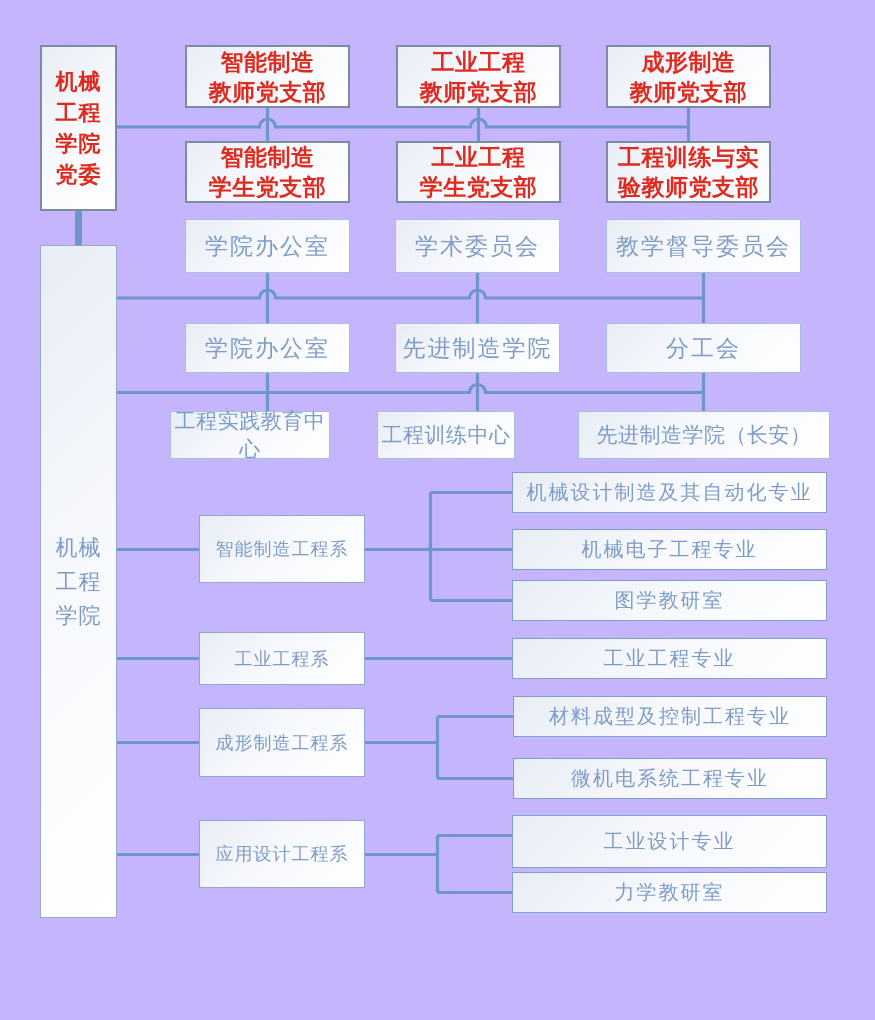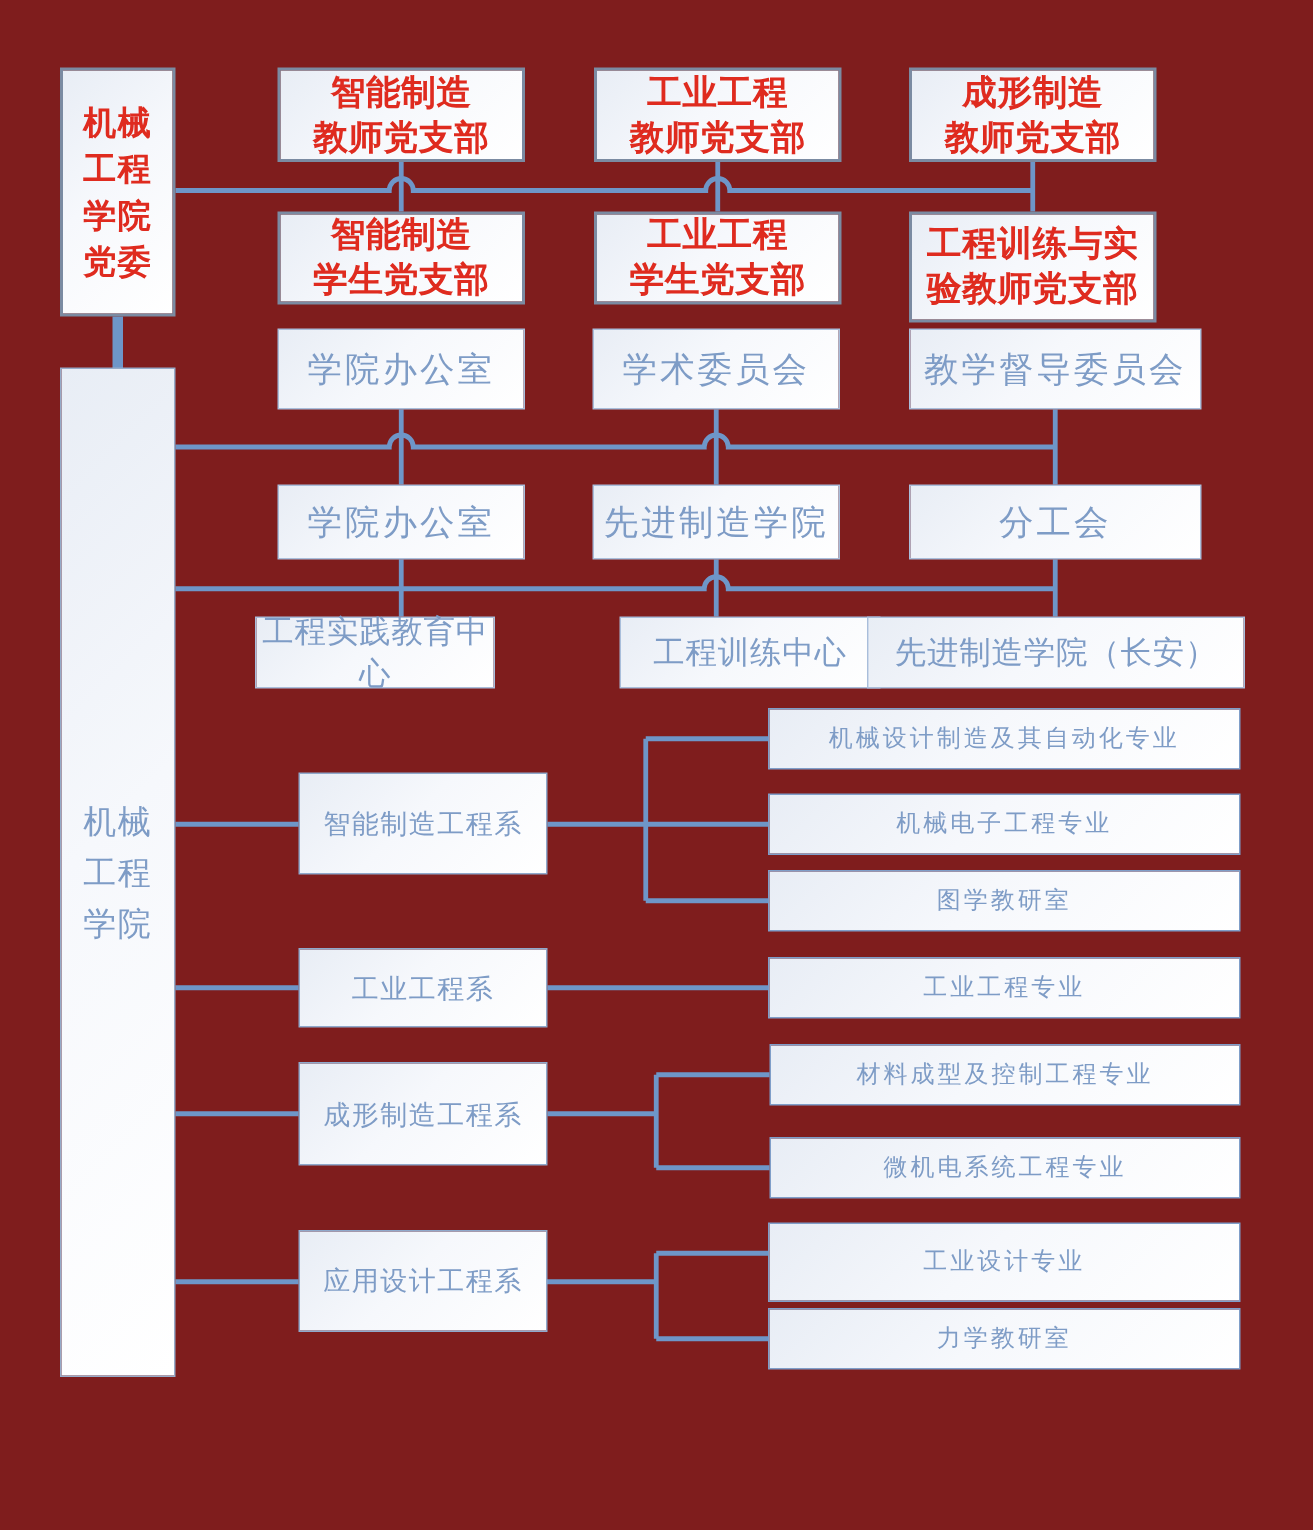--- a/index.html
+++ b/index.html
@@ -1,37 +1,37 @@
 <!DOCTYPE html>
 <html><head>
 <meta charset="utf-8">
 <style>
   html,body{margin:0;padding:0;background:#ffffff;}
   #canvas{
-    position:relative;width:875px;height:1020px;background:#7f1d1d;overflow:hidden;
-    font-family:Liberation Serif, serif;
+    position:relative;width:875px;height:1020px;background:#c4b5fd;overflow:hidden;
+    font-family:Liberation Sans, sans-serif;
   }
   svg.wires{position:absolute;left:0;top:0;width:875px;height:1020px;}
   .node{
     position:absolute;display:flex;align-items:center;justify-content:center;
     text-align:center;box-sizing:border-box;
     background:linear-gradient(135deg,#e8edf5 0%,#f6f8fc 45%,#ffffff 100%);
     border:1.5px solid #a9bedb;color:#7e9cc6;
     white-space:pre-line;
   }
   .node .lbl{display:block;white-space:pre-line;}
   .party{border:2px solid #7b8ba2;color:#df2b1f;font-weight:700;
          font-size:23px;line-height:30px;letter-spacing:0.5px;}
   .vbox{font-size:22px;font-weight:700;line-height:31px;letter-spacing:1px;}
   .vcollege{font-size:22px;font-weight:400;line-height:34px;letter-spacing:1px;
             border:1.5px solid #96abc9;color:#7e9cc6;}
   .admin{font-size:23px;letter-spacing:2px;}
   .center-row{font-size:21px;letter-spacing:0.5px;}
   .dept{font-size:18px;letter-spacing:1px;border:1.5px solid #8fa9cc;}
-  .major{font-size:16px;letter-spacing:2px;border:1.5px solid #7f9ec9;}
+  .major{font-size:20px;letter-spacing:2px;border:1.5px solid #7f9ec9;}
 </style>
 </head>
 <body>
 
 <div id="canvas">
 
   <svg class="wires" viewBox="0 0 875 1020" fill="none" stroke="#6e96c8" stroke-width="3.2">
 
     <path stroke-width="7" d="M78.5 211 V247"></path>
 
@@ -82,21 +82,21 @@
   </div>
 
   <div class="node party" style="left:185px;top:141px;width:165px;height:62px">
     <span class="lbl">智能制造
 学生党支部</span>
   </div>
   <div class="node party" style="left:396px;top:141px;width:165px;height:62px">
     <span class="lbl">工业工程
 学生党支部</span>
   </div>
-  <div class="node party" style="left:606px;top:141px;width:165px;height:74px">
+  <div class="node party" style="left:606px;top:141px;width:165px;height:62px">
     <span class="lbl">工程训练与实
 验教师党支部</span>
   </div>
 
   <div class="node admin" style="left:185px;top:219px;width:165px;height:54px">
     <span class="lbl">学院办公室</span>
   </div>
   <div class="node admin" style="left:395px;top:219px;width:165px;height:54px">
     <span class="lbl">学术委员会</span>
   </div>
@@ -110,21 +110,21 @@
   <div class="node admin" style="left:395px;top:323px;width:165px;height:50px">
     <span class="lbl">先进制造学院</span>
   </div>
   <div class="node admin" style="left:606px;top:323px;width:195px;height:50px">
     <span class="lbl">分工会</span>
   </div>
 
   <div class="node center-row" style="left:170px;top:411px;width:160px;height:48px">
     <span class="lbl">工程实践教育中心</span>
   </div>
-  <div class="node center-row" style="left:413px;top:411px;width:174px;height:48px">
+  <div class="node center-row" style="left:377px;top:411px;width:138px;height:48px">
     <span class="lbl">工程训练中心</span>
   </div>
   <div class="node center-row" style="left:578px;top:411px;width:252px;height:48px">
     <span class="lbl">先进制造学院（长安）</span>
   </div>
 
   <div class="node dept" style="left:199px;top:515px;width:166px;height:68px">
     <span class="lbl">智能制造工程系</span>
   </div>
   <div class="node dept" style="left:199px;top:632px;width:166px;height:53px">

